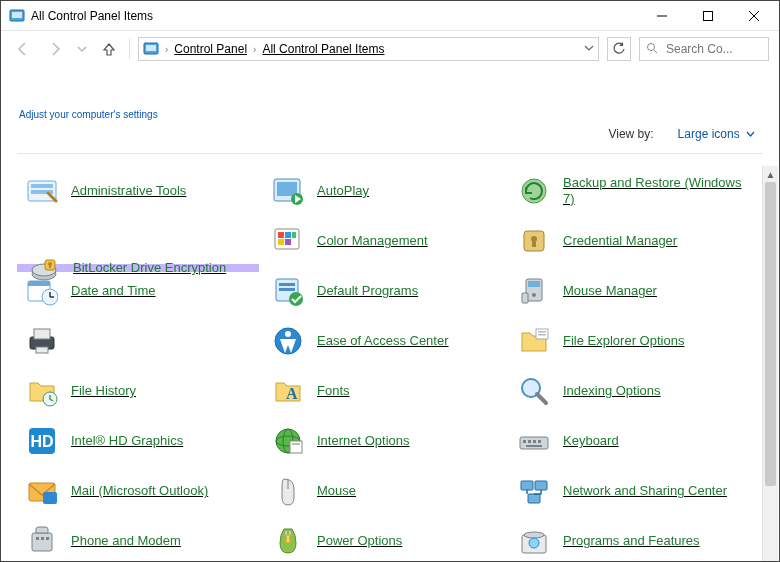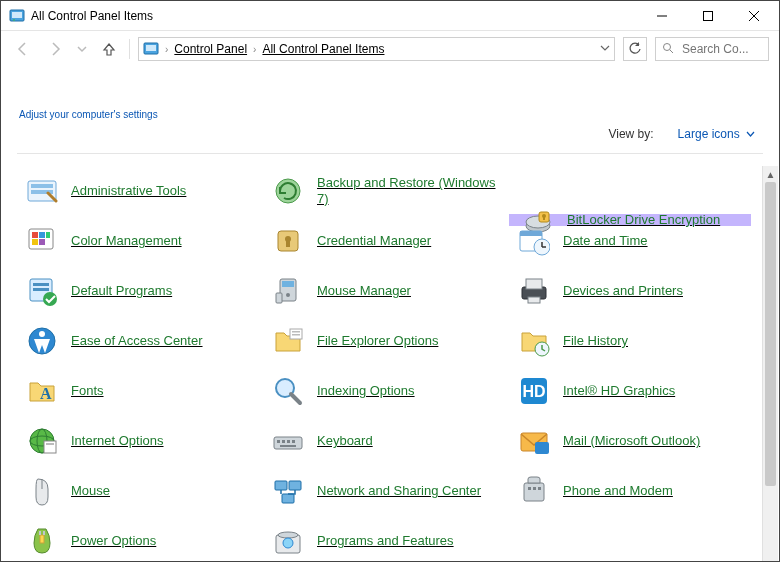--- a/index.html
+++ b/index.html
@@ -65,21 +65,21 @@
   .crumb-sep { color: #888; font-size: 10px; }
   .crumb-icon { display:inline-flex; width:16px; height:16px; align-items:center; justify-content:center; }
   .address-tail { margin-left:auto; display:flex; align-items:center; gap:6px; color:#555; }
   .refresh-btn {
     width: 24px; height: 24px;
     border: 1px solid #cfcfcf;
     display: inline-flex; align-items: center; justify-content: center;
     color: #555;
   }
   .search-box {
-    width: 114px; height: 24px;
+    width: 130px; height: 24px;
     border: 1px solid #cfcfcf;
     display: flex; align-items: center;
     padding: 0 6px; gap: 6px;
     color: #777;
   }
   .search-box input {
     border: 0; outline: 0; width: 100%; font-size: 12px; color:#555;
     text-overflow: ellipsis;
   }
   
@@ -125,21 +125,21 @@
   .item {
     display: flex;
     align-items: center;
     gap: 12px;
     padding: 0 6px;
     font-size: 13px;
     color: #1e7a2e; 
     cursor: default;
     border: 2px solid transparent;
   }
-  .item.highlight { border: 6px solid #c4b5fd; margin-top: 48px; }
+  .item.highlight { border: 4px solid #c4b5fd; margin-top: 48px; }
   .item .label { line-height: 1.2; }
   .icon-box {
     width: 34px; height: 34px; flex: none;
     display: inline-flex; align-items: center; justify-content: center;
   }
   
   .fake-scroll {
     position: absolute; right: 1px; top: 0; bottom: 0; width: 16px;
     background: #f0f0f0; border-left: 1px solid #e0e0e0;
   }
@@ -267,20 +267,28 @@
           <span class="icon-box">
             <svg width="32" height="32" viewBox="0 0 32 32">
               <use href="#admin-tools-icon"></use>
             </svg>
           </span>
           <span class="label">Administrative Tools</span>
         </div>
         <div class="item">
           <span class="icon-box">
             <svg width="32" height="32" viewBox="0 0 32 32">
+              <use href="#autoplay-icon"></use>
+            </svg>
+          </span>
+          <span class="label">AutoPlay</span>
+        </div>
+        <div class="item">
+          <span class="icon-box">
+            <svg width="32" height="32" viewBox="0 0 32 32">
               <use href="#backup-restore-icon"></use>
             </svg>
           </span>
           <span class="label">Backup and Restore (Windows 7)</span>
         </div>
         <div class="item highlight">
           <span class="icon-box">
             <svg width="32" height="32" viewBox="0 0 32 32">
               <use href="#bitlocker-icon"></use>
             </svg>
@@ -326,21 +334,20 @@
             </svg>
           </span>
           <span class="label">Mouse Manager</span>
         </div>
         <div class="item">
           <span class="icon-box">
             <svg width="32" height="32" viewBox="0 0 32 32">
               <use href="#devices-printers-icon"></use>
             </svg>
           </span>
-          <span class="label">Devices and Printers</span>
         </div>
         <div class="item">
           <span class="icon-box">
             <svg width="32" height="32" viewBox="0 0 32 32">
               <use href="#ease-of-access-icon"></use>
             </svg>
           </span>
           <span class="label">Ease of Access Center</span>
         </div>
         <div class="item">

